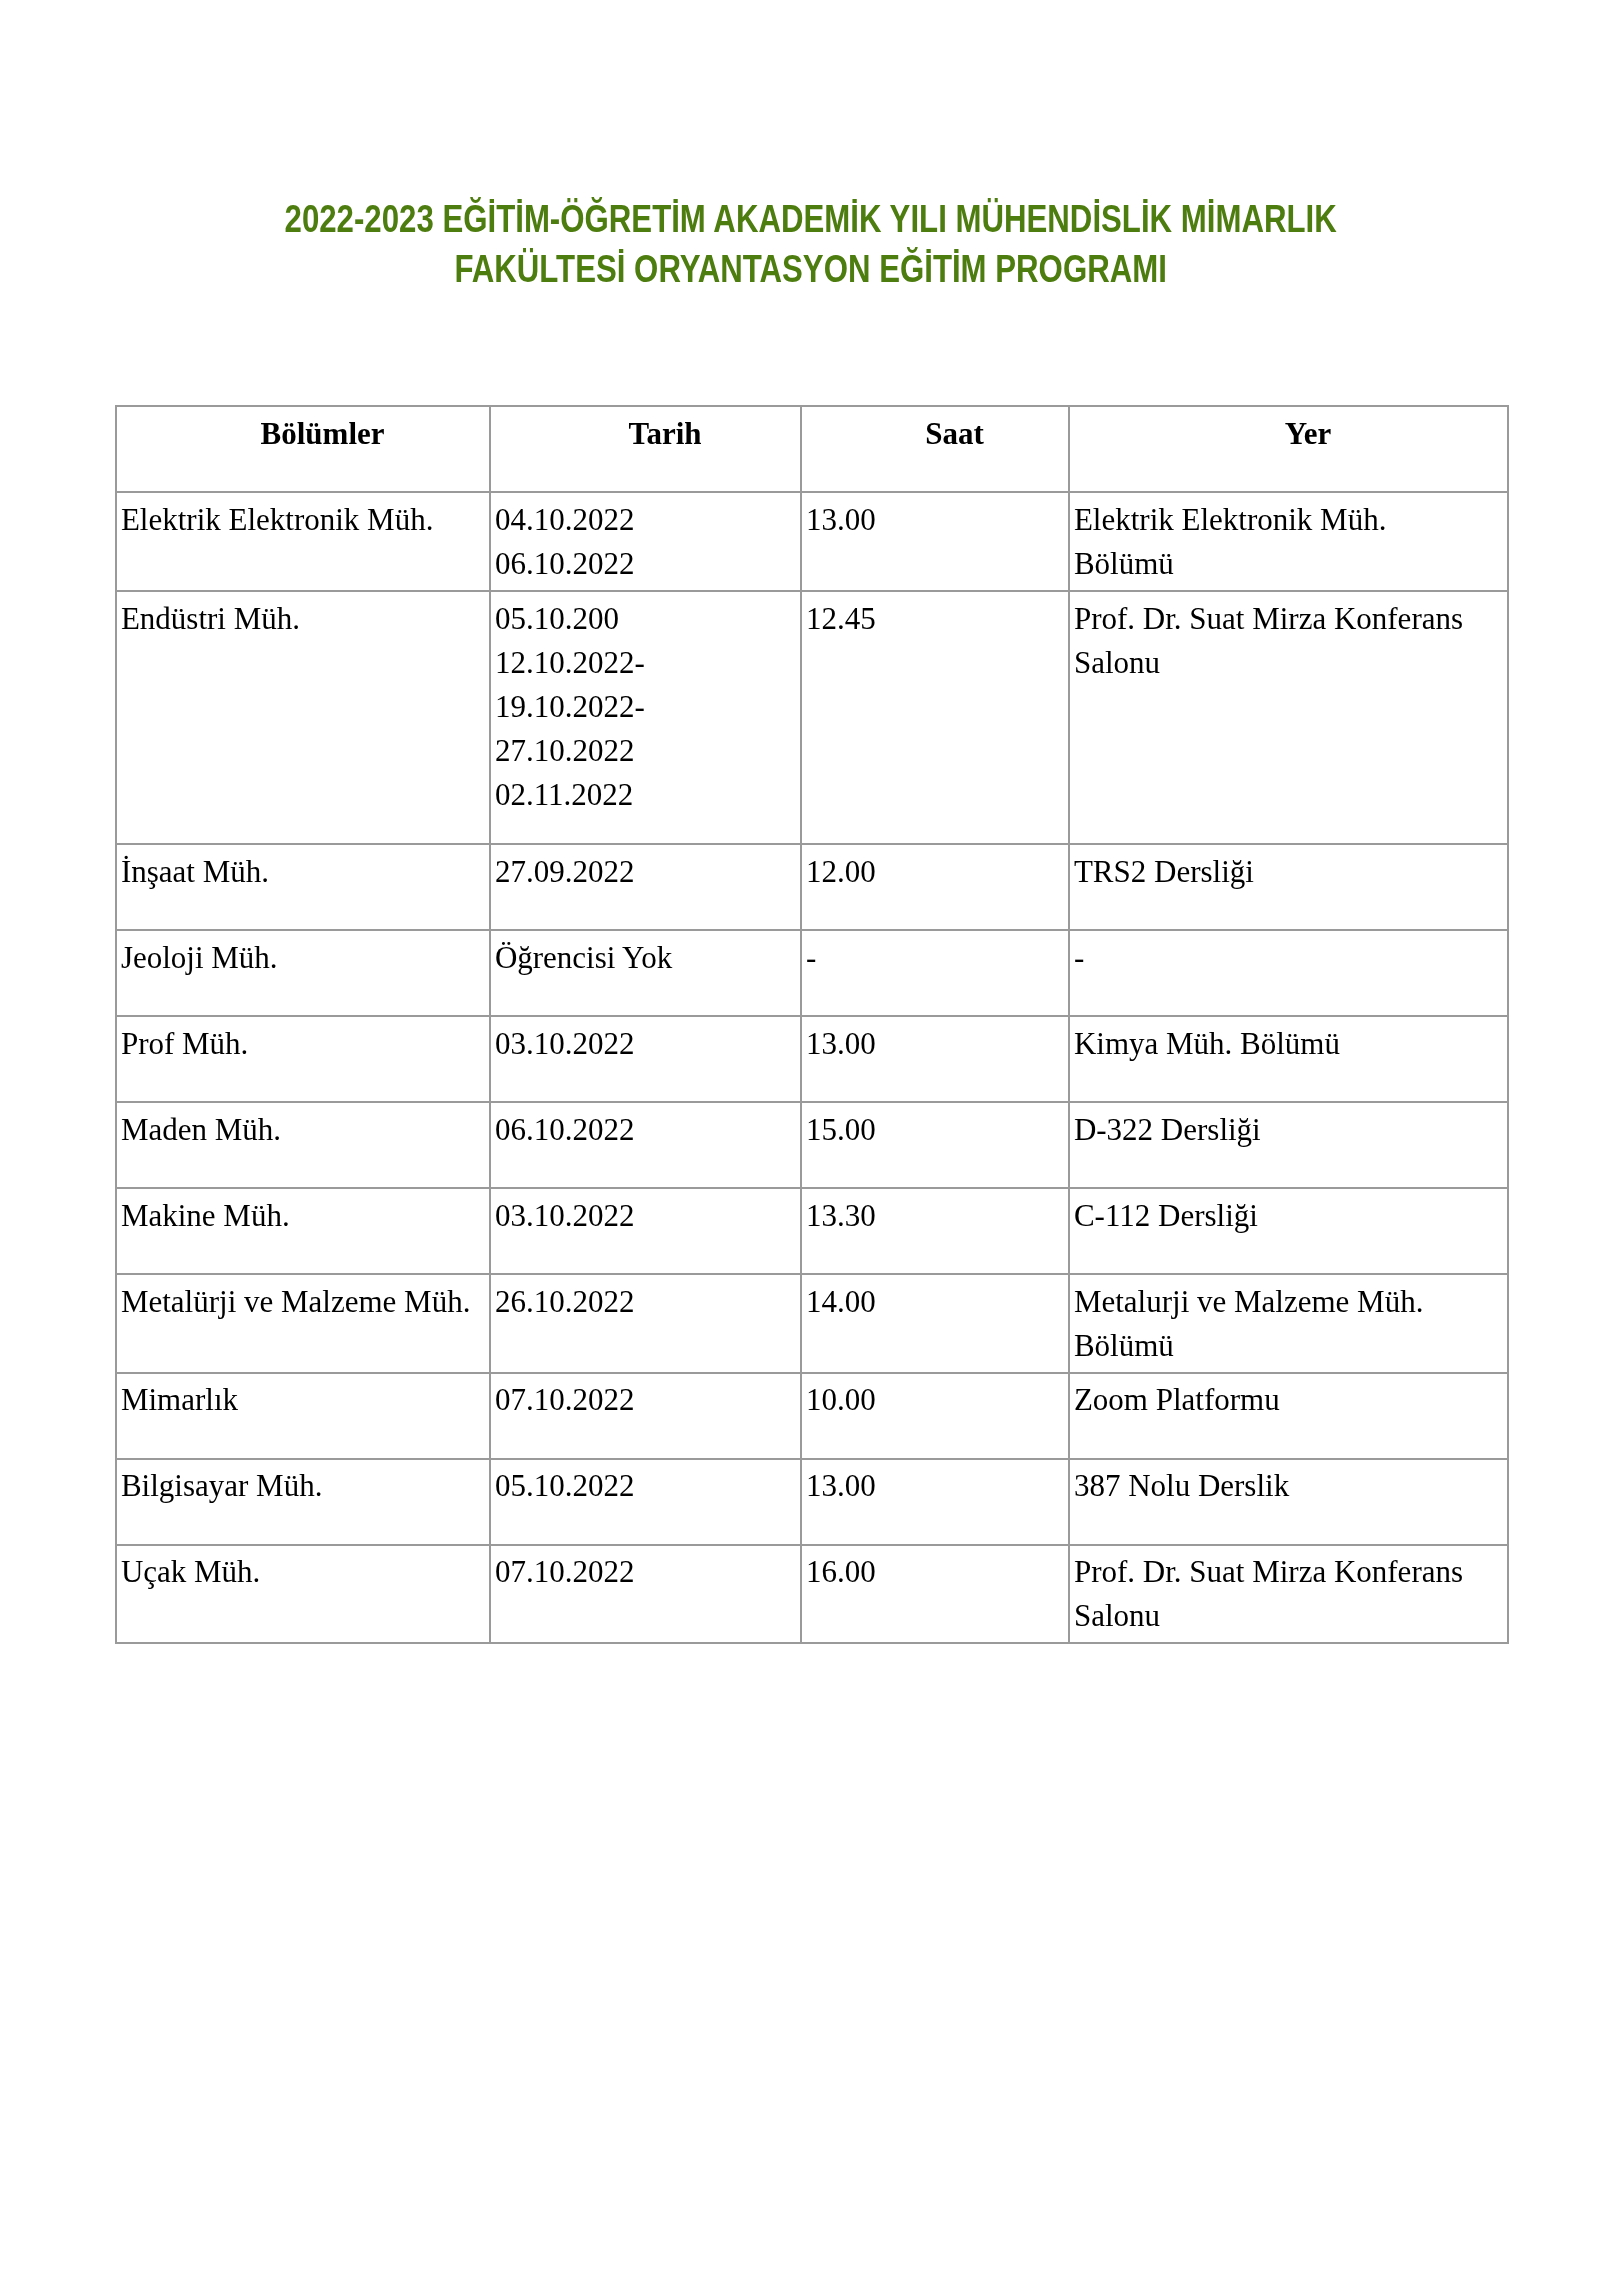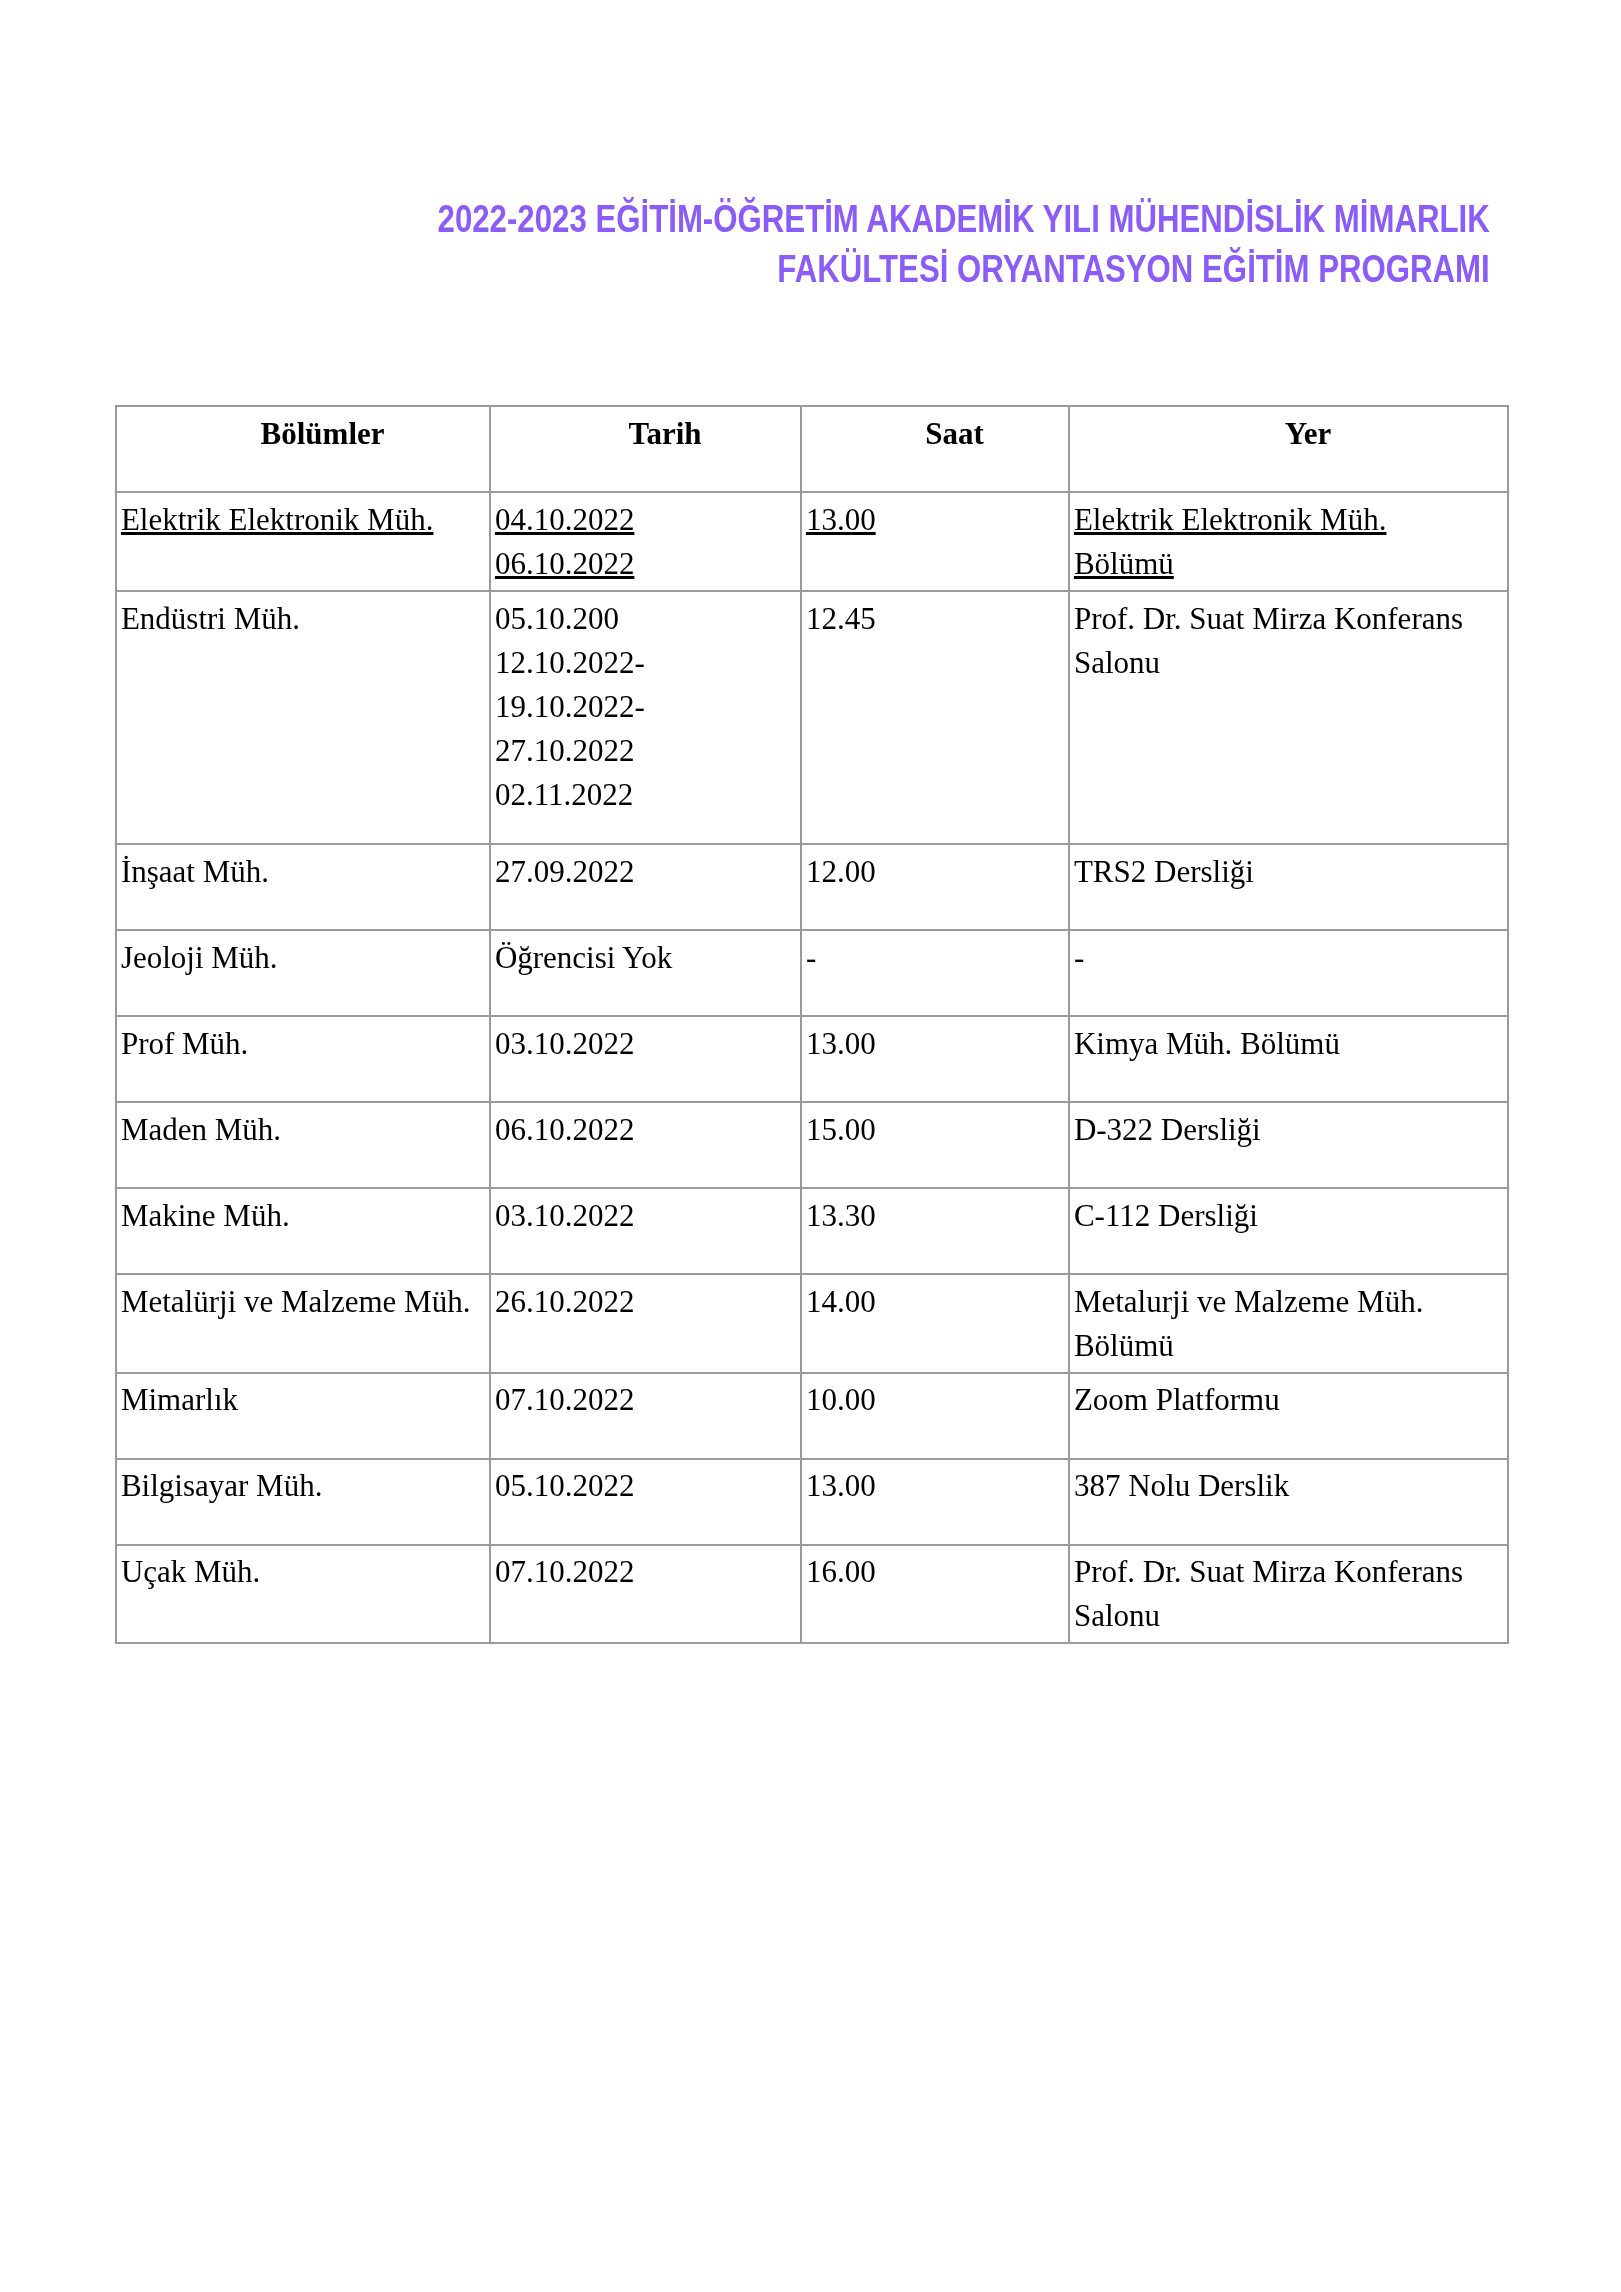--- a/index.html
+++ b/index.html
@@ -10,26 +10,26 @@
     background: #ffffff;
     font-family: "Liberation Serif", serif;
     color: #000000;
     overflow: hidden;
   }
   .doc-title {
     position: absolute;
     top: 194px;
     left: 0;
     width: 100%;
-    text-align: right;
+    text-align: center;
     font-family: "Liberation Sans", sans-serif;
     font-weight: bold;
     font-size: 39px;
     line-height: 50px;
-    color: #8b5cf6;
+    color: #4d7c0f;
   }
   .doc-title .squeeze {
     display: inline-block;
     transform: scaleX(0.80);
     transform-origin: 50% 50%;
     white-space: nowrap;
   }
   table.schedule {
     position: absolute;
     left: 115px;
@@ -52,21 +52,21 @@
   }
   table.schedule th {
     font-weight: bold;
     text-align: center;
     height: 86px;
     padding-left: 43px;
   }
   table.schedule td { height: 86px; }
   td.c-bolum { text-align: left; padding-left: 2.9px; }
   td.c-tarih, td.c-saat, td.c-yer { text-align: left; }
-  tr.row-elektrik td { height: 94px; text-decoration: underline; }
+  tr.row-elektrik td { height: 94px; }
   tr.row-endustri td { height: 253px; }
   tr.row-ucak td    { height: 92px; }
 </style>
 </head>
 <body>
 
 <div class="page">
 
   <div class="doc-title">
     <span class="squeeze">

